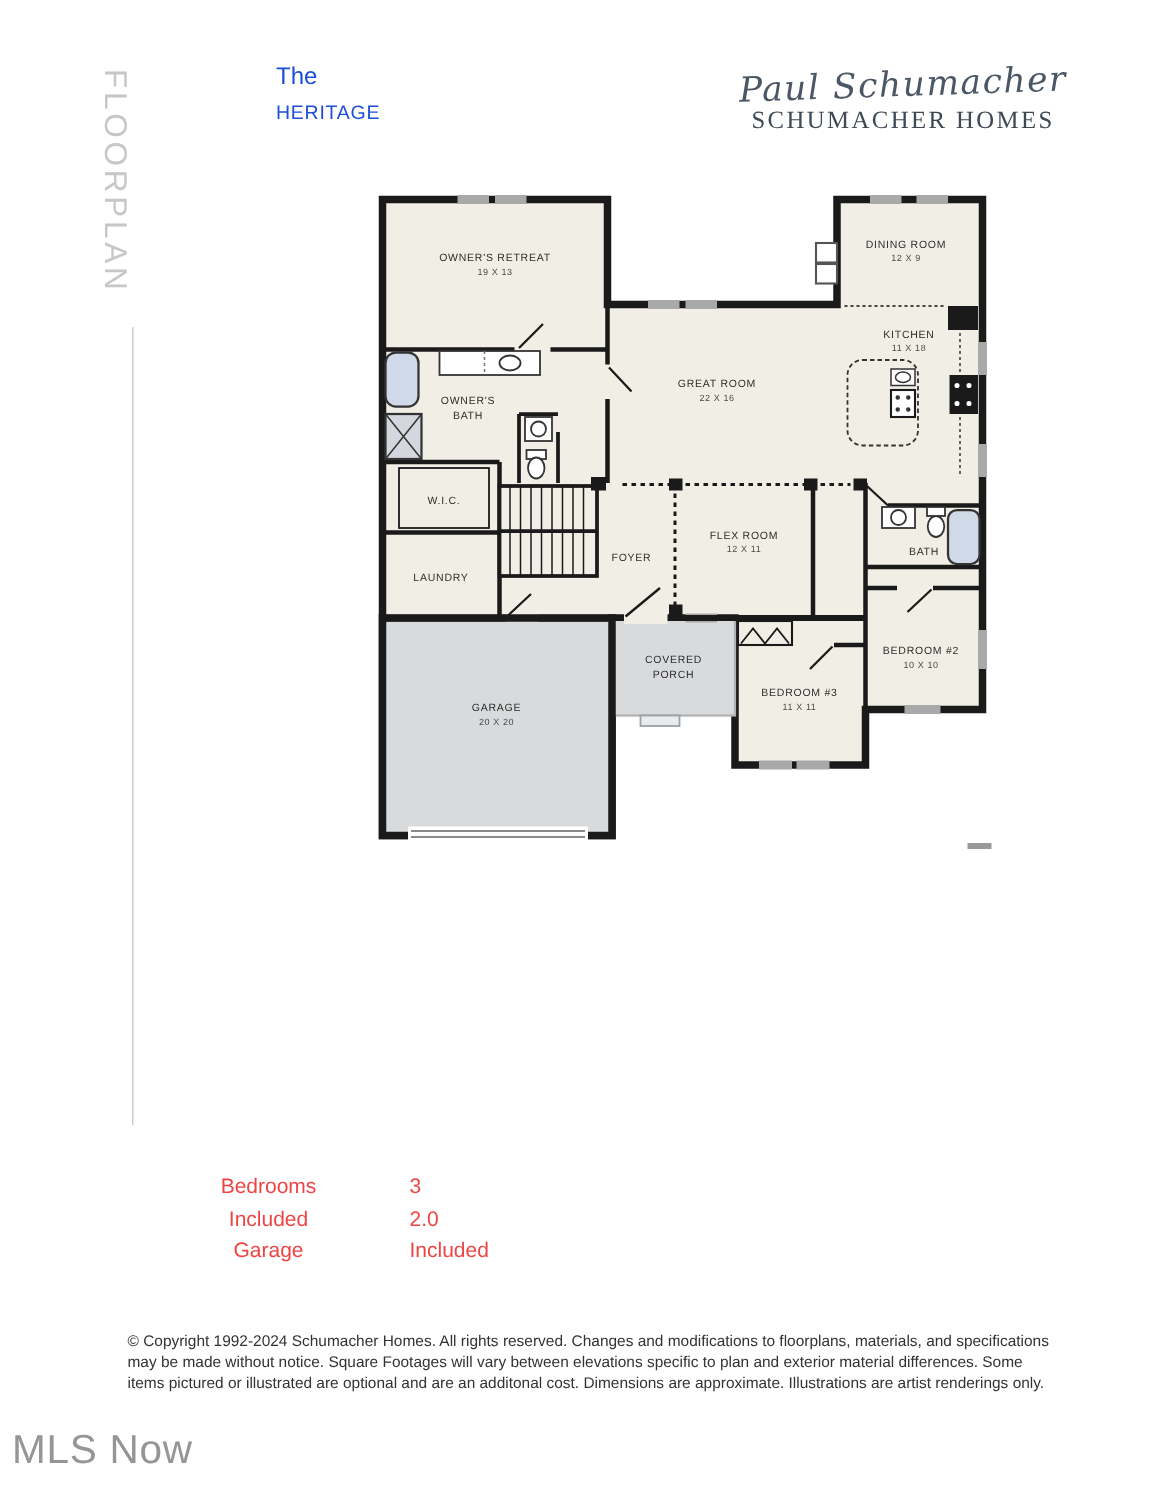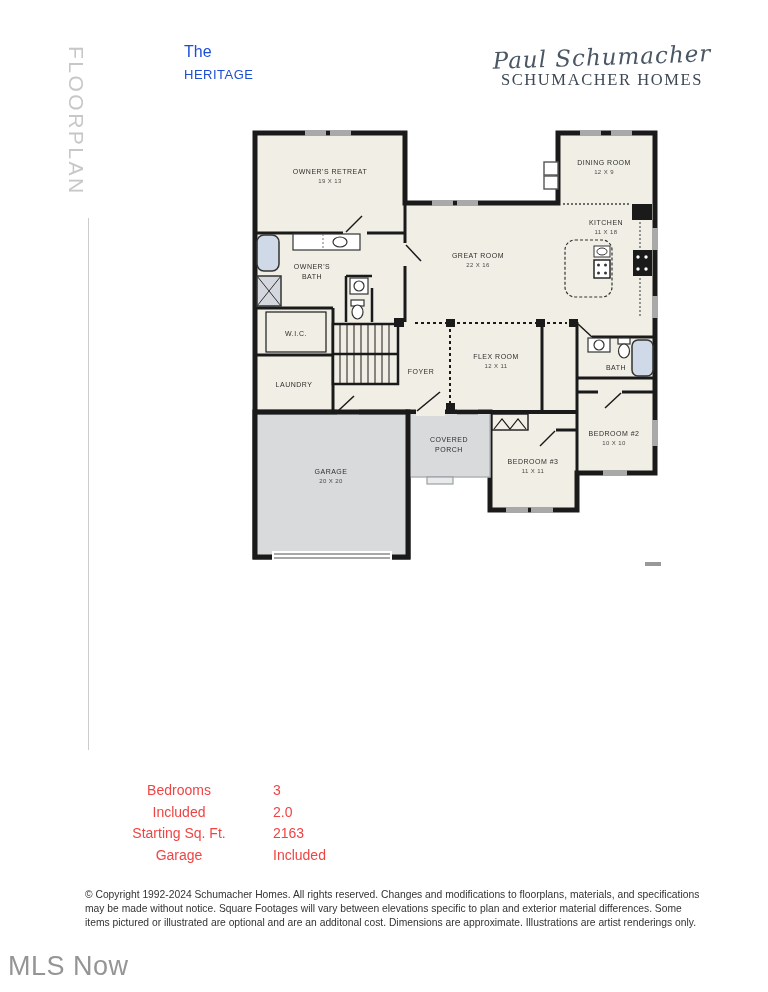--- a/index.html
+++ b/index.html
@@ -237,24 +237,20 @@
 <div class="abs specs">
   <div class="spec-row">
     <span class="spec-label">Bedrooms</span>
     <span class="spec-value">3</span>
   </div>
   <div class="spec-row">
     <span class="spec-label">Included</span>
     <span class="spec-value">2.0</span>
   </div>
   <div class="spec-row">
-    <span class="spec-label">Starting Sq. Ft.</span>
-    <span class="spec-value">2163</span>
-  </div>
-  <div class="spec-row">
     <span class="spec-label">Garage</span>
     <span class="spec-value">Included</span>
   </div>
 </div>
 
 <div class="abs disclaimer">© Copyright 1992-2024 Schumacher Homes. All rights reserved. Changes and modifications to floorplans, materials, and specifications may be made without notice. Square Footages will vary between elevations specific to plan and exterior material differences. Some items pictured or illustrated are optional and are an additonal cost. Dimensions are approximate. Illustrations are artist renderings only.</div>
 
 <div class="abs watermark">MLS Now</div>
 <div class="abs page-indicator">2 of 2</div>
 

